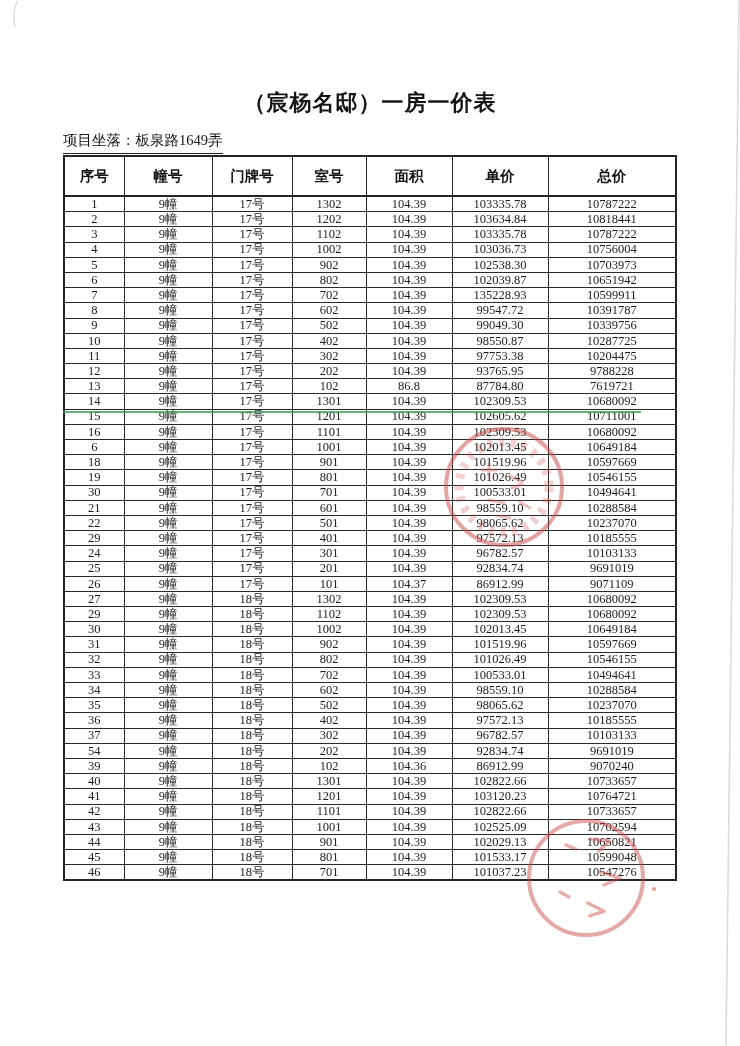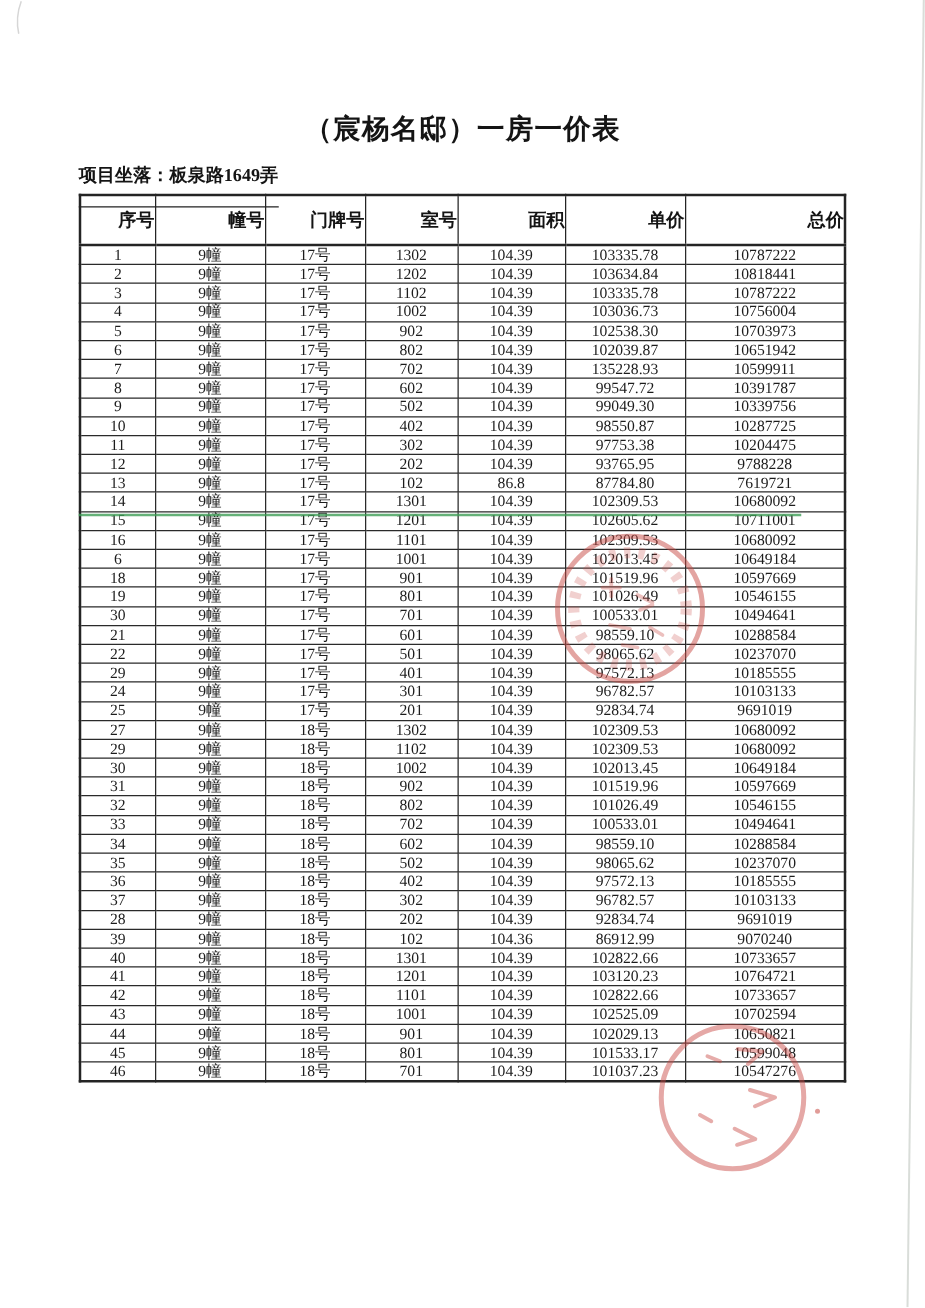--- a/index.html
+++ b/index.html
@@ -6,30 +6,30 @@
   .page{
     position:relative;width:740px;height:1046px;background:#ffffff;overflow:hidden;
     font-family:"Liberation Serif","DejaVu Serif",serif;color:#1c1c1c;
     --seal-red:#c84a44;--line-green:#3f9e56;--fold-gray:#d9ddd9;
   }
   .title{
     position:absolute;top:88px;left:0;width:100%;text-align:center;
     font-size:22px;font-weight:bold;letter-spacing:1px;color:#141414;font-family:Liberation Mono, monospace;
   }
   .location{
-    position:absolute;left:63px;top:131px;font-size:14.5px;font-weight:bold;color:#141414;
-    border-bottom:1.5px solid #222;padding-bottom:15px;
+    position:absolute;left:63px;top:131px;font-size:14.5px;font-weight:normal;color:#141414;
+    border-bottom:1.5px solid #222;padding-bottom:3px;
   }
   table.price{
     position:absolute;left:63px;top:155px;width:612px;
     border-collapse:collapse;table-layout:fixed;
     border:2px solid #242424;
   }
   table.price th{
-    height:38px;font-size:14.5px;font-weight:bold;text-align:right;color:#141414;
+    height:38px;font-size:14.5px;font-weight:bold;text-align:center;color:#141414;
     border:1.5px solid #242424;border-bottom:2px solid #242424;padding:0;
   }
   table.price td{
     height:14.2px;font-size:12.5px;text-align:center;vertical-align:middle;color:#1c1c1c;
     border:1.2px solid #2a2a2a;padding:0;line-height:1;white-space:nowrap;
     font-family:"Liberation Serif","DejaVu Serif",serif;
   }
   .overlay{position:absolute;left:0;top:0;width:740px;height:1046px;pointer-events:none;}
 </style>
 </head>
@@ -282,20 +282,29 @@
         <tr>
           <td>25</td>
           <td>9幢</td>
           <td>17号</td>
           <td>201</td>
           <td>104.39</td>
           <td>92834.74</td>
           <td>9691019</td>
         </tr>
         <tr>
+          <td>26</td>
+          <td>9幢</td>
+          <td>17号</td>
+          <td>101</td>
+          <td>104.37</td>
+          <td>86912.99</td>
+          <td>9071109</td>
+        </tr>
+        <tr>
           <td>27</td>
           <td>9幢</td>
           <td>18号</td>
           <td>1302</td>
           <td>104.39</td>
           <td>102309.53</td>
           <td>10680092</td>
         </tr>
         <tr>
           <td>29</td>
@@ -372,21 +381,21 @@
         <tr>
           <td>37</td>
           <td>9幢</td>
           <td>18号</td>
           <td>302</td>
           <td>104.39</td>
           <td>96782.57</td>
           <td>10103133</td>
         </tr>
         <tr>
-          <td>28</td>
+          <td>54</td>
           <td>9幢</td>
           <td>18号</td>
           <td>202</td>
           <td>104.39</td>
           <td>92834.74</td>
           <td>9691019</td>
         </tr>
         <tr>
           <td>39</td>
           <td>9幢</td>

